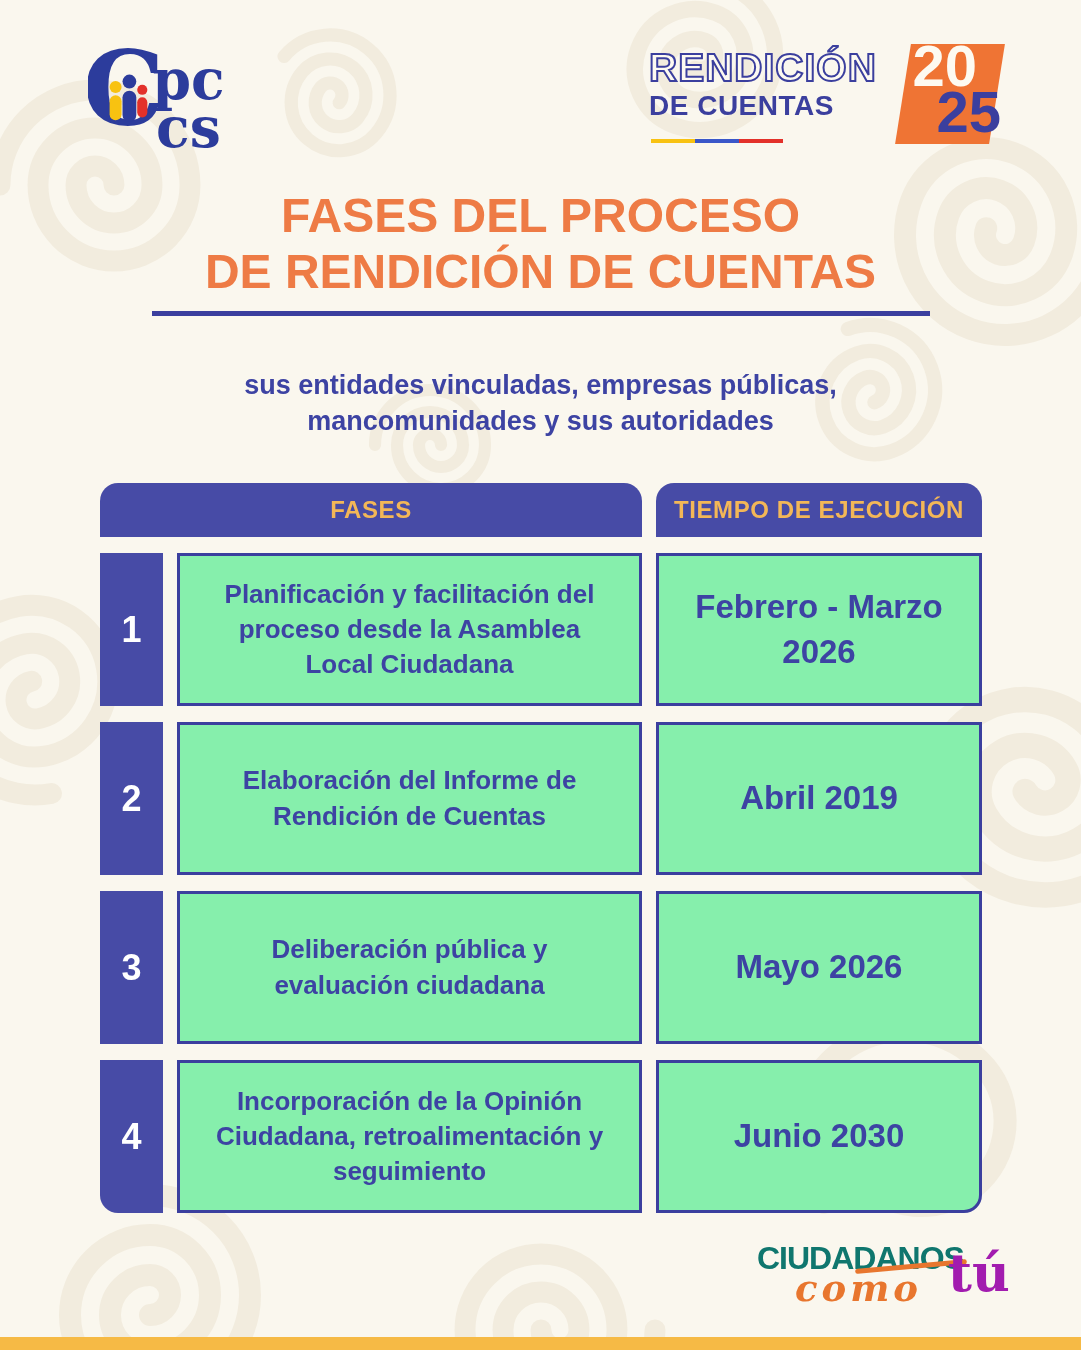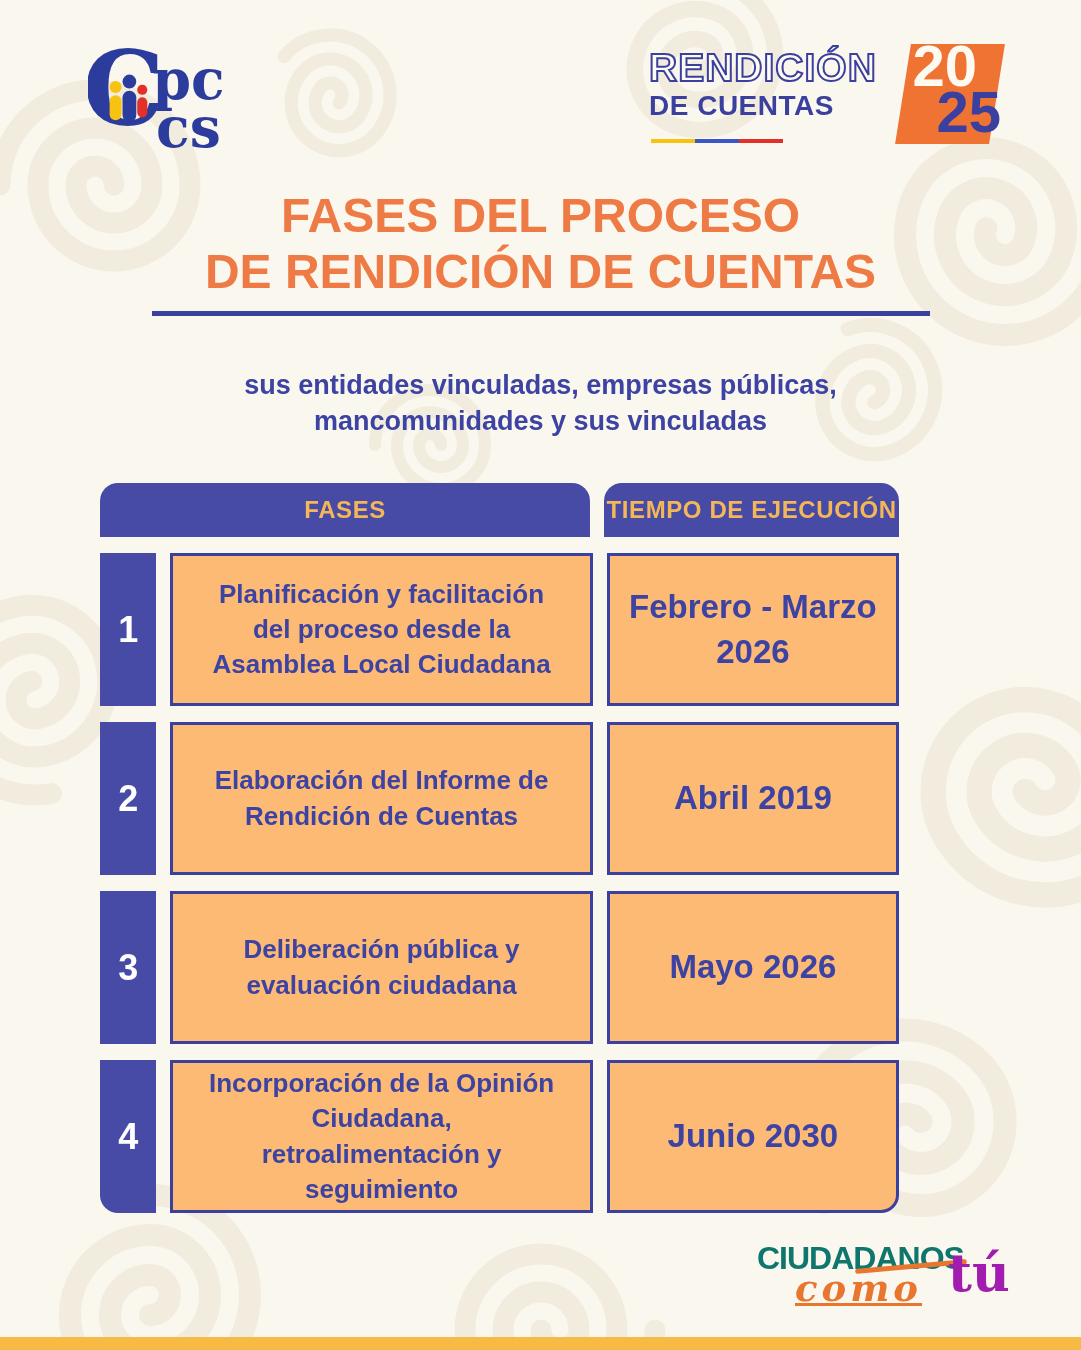--- a/index.html
+++ b/index.html
@@ -29,41 +29,41 @@
   .rc-flag .f-y { background:#f8c211; } .rc-flag .f-b { background:#3a57c9; } .rc-flag .f-r { background:#e3312a; }
 
   
   .title { position:absolute; left:0; top:188px; width:100%; text-align:center;
            color:#ee7b45; font-size:48px; font-weight:900; line-height:1.16; letter-spacing:0px; }
   .divider { position:absolute; left:152px; top:311px; width:778px; height:5px; background:#3b3f9e; }
   .subtitle { position:absolute; left:0; top:332px; width:100%; text-align:center;
               color:#3d43a3; font-size:27px; font-weight:700; line-height:1.33; }
 
   
-  .table { position:absolute; left:100px; top:483px; width:799px; }
+  .table { position:absolute; left:100px; top:483px; width:882px; }
   .thead { display:flex; gap:14px; height:54px; }
   .th { background:#474ba6; color:#f3b757; font-weight:800; font-size:24px; letter-spacing:0.6px;
         display:flex; align-items:center; justify-content:center; border-radius:18px 18px 0 0; }
   .th-fases { width:542px; }
   .th-tiempo { width:326px; }
   .trow { display:flex; gap:14px; margin-top:16px; height:153px; }
   .badge { width:63px; background:#474ba6; color:#ffffff; font-size:36px; font-weight:600;
            display:flex; align-items:center; justify-content:center; }
-  .box { background:#fdba74; border:3px solid #3b3f9e; color:#3d43a3; font-weight:700;
+  .box { background:#86efac; border:3px solid #3b3f9e; color:#3d43a3; font-weight:700;
          display:flex; align-items:center; justify-content:center; text-align:center; line-height:1.35; }
   .phase-box { width:465px; font-size:26px; padding:0 28px; }
   .time-box { width:326px; font-size:33px; }
   .trow-last .badge { border-bottom-left-radius:18px; }
   .trow-last .time-box { border-bottom-right-radius:18px; }
 
   
   .brand { position:absolute; left:757px; top:1240px; width:250px; height:75px; }
   .brand-word { color:#0f766e; font-size:32px; font-weight:900; letter-spacing:-1px; }
   .brand-como { position:absolute; left:38px; top:26px; color:#e8762e; font-size:37px;
-                font-family:"DejaVu Serif", serif; font-style:italic; font-weight:bold; letter-spacing:4px;text-decoration:underline; }
+                font-family:"DejaVu Serif", serif; font-style:italic; font-weight:bold; letter-spacing:4px; }
   .brand-tu { position:absolute; left:180px; top:2px; color:#a21caf; font-size:52px;
               font-family:"DejaVu Serif", serif; font-weight:bold;margin-left:11px; }
   .brand-cross { position:absolute; left:98px; top:24px; width:112px; height:5px;
                  background:#e8762e; border-radius:3px; transform:rotate(-5deg); }
 
   .bottom-bar { position:absolute; left:0; bottom:0; width:100%; height:13px; background:#f6ba45; }
 </style>
 </head>
 <body>
 
@@ -115,21 +115,21 @@
   </div>
 
   <h1 class="title">
     <span>FASES DEL PROCESO</span><br>
     <span>DE RENDICIÓN DE CUENTAS</span>
   </h1>
   <div class="divider"></div>
   <p class="subtitle">
     <br>
     <span>sus entidades vinculadas, empresas públicas,</span><br>
-    <span>mancomunidades y sus vinculadas</span>
+    <span>mancomunidades y sus autoridades</span>
   </p>
 
   <div class="table">
     <div class="thead">
       <div class="th th-fases">FASES</div>
       <div class="th th-tiempo">TIEMPO DE EJECUCIÓN</div>
     </div>
 
     <div class="trow">
       <div class="badge">1</div>

